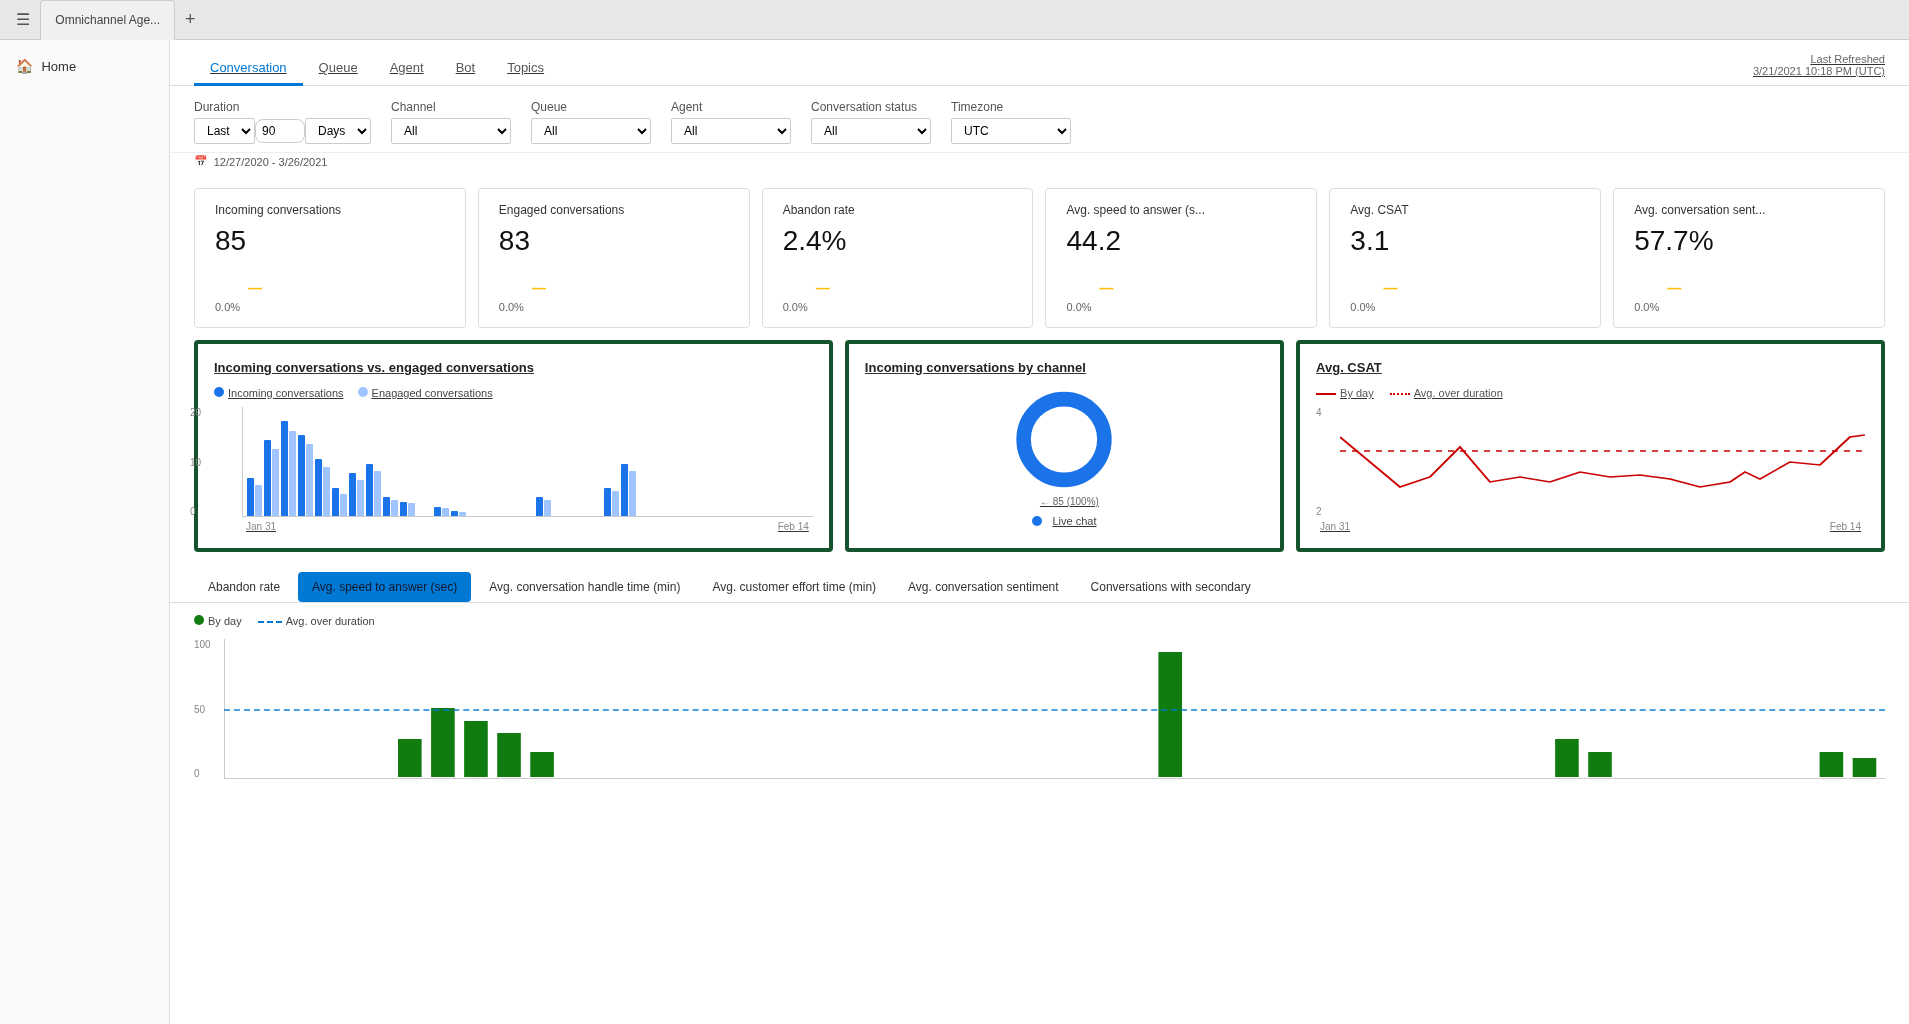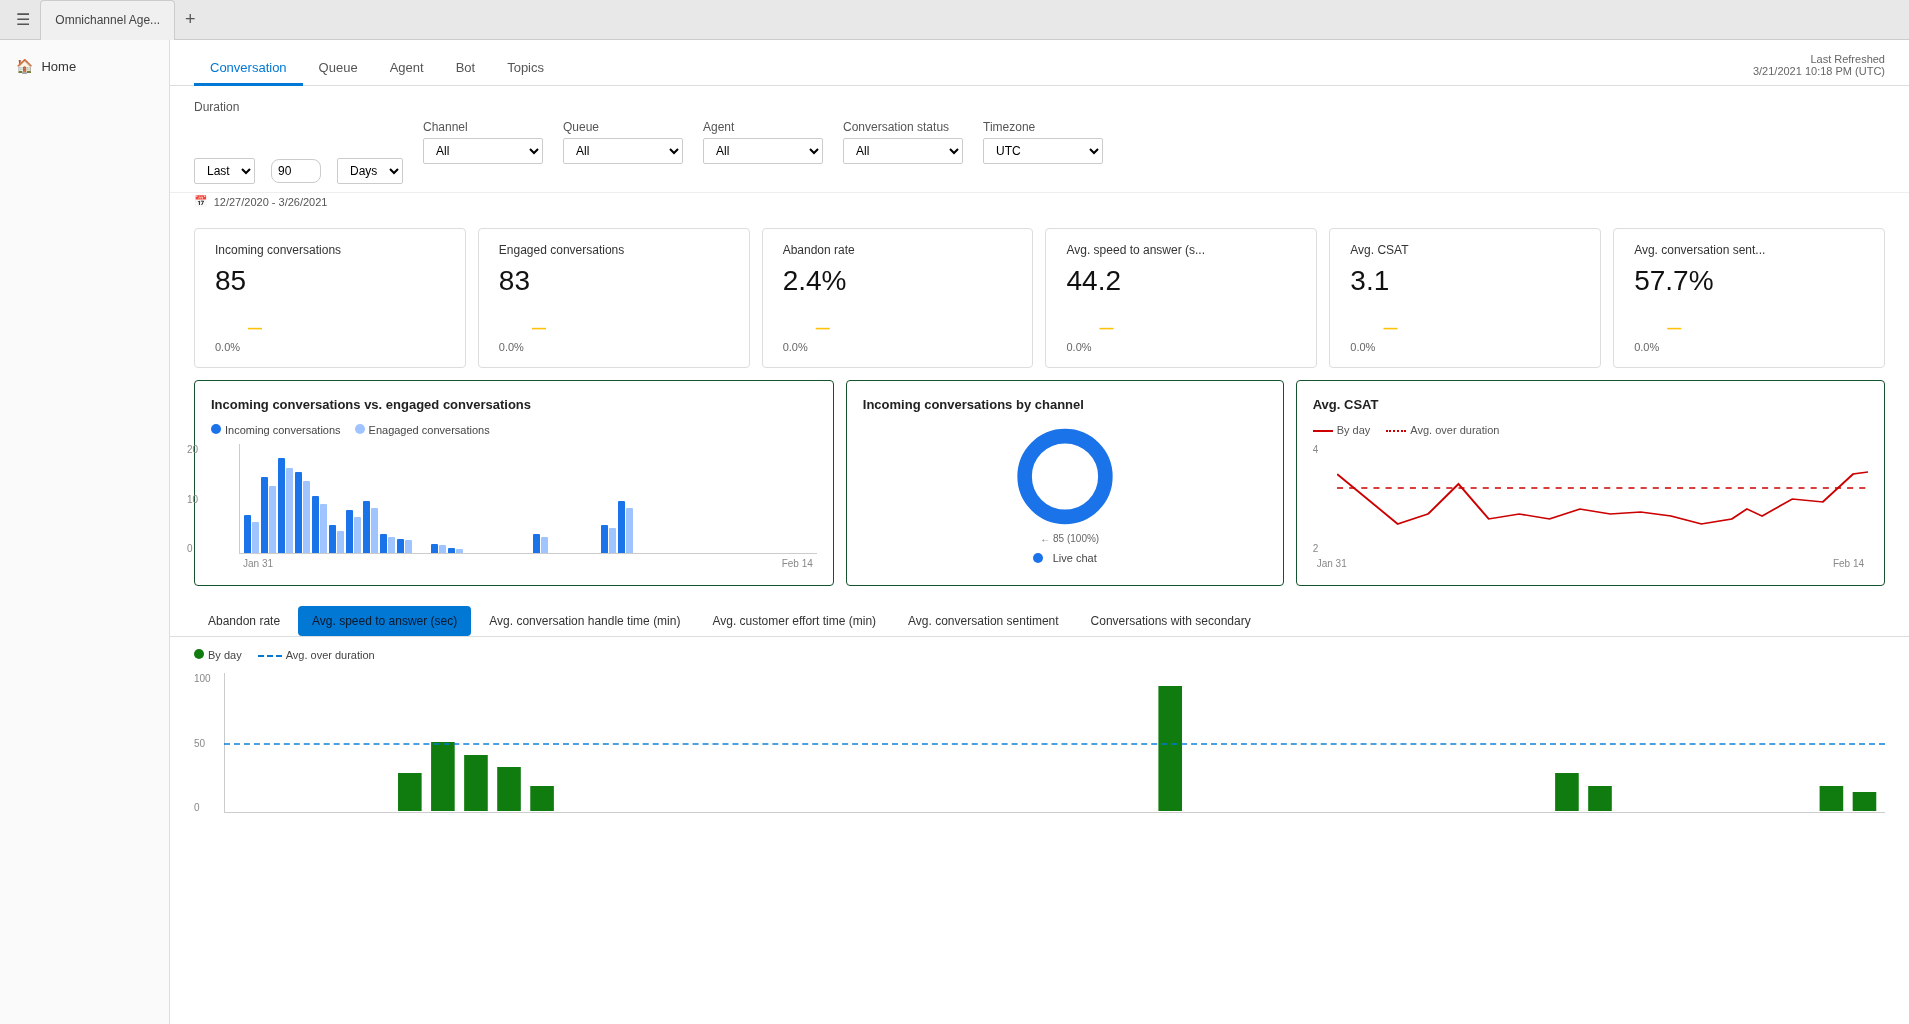--- a/index.html
+++ b/index.html
@@ -15,48 +15,48 @@
 
     
     .app-body { display: flex; flex: 1; overflow: hidden; }
     .sidebar { width: 170px; background: #fafafa; border-right: 1px solid #ddd; padding: 8px 0; flex-shrink: 0; }
     .sidebar-item { display: flex; align-items: center; gap: 8px; padding: 10px 16px; cursor: pointer; color: #333; font-size: 13px; }
     .sidebar-icon { font-size: 14px; }
 
     .main { flex: 1; background: #fff; overflow-y: auto; padding: 0; }
 
     
-    .main-header { padding: 12px 24px 0; border-bottom: 1px solid #ddd; display: flex; align-items: flex-end; justify-content: space-between; }
+    .main-header { padding: 12px 24px 0; border-bottom: 1px solid #ddd; display: flex; align-items: flex-end; justify-content: space-between; text-decoration: underline; }
     .nav-tabs { display: flex; gap: 0; }
     .nav-tab { padding: 8px 16px; cursor: pointer; font-size: 13px; color: #555; border-bottom: 3px solid transparent; margin-bottom: -1px; }
     .nav-tab.active { color: #0078d4; border-bottom: 3px solid #0078d4; font-weight: 500; }
     .last-refreshed { font-size: 11px; color: #666; text-align: right; padding-bottom: 8px; }
 
     
     .filters { display: flex; align-items: center; gap: 20px; padding: 14px 24px 8px; border-bottom: 1px solid #eee; flex-wrap: wrap; }
     .filter-group { display: flex; flex-direction: column; gap: 4px; }
     .filter-label { font-size: 12px; color: #555; font-weight: 500; }
-    .filter-controls { display: flex; align-items: center; gap: 16px; margin-top: 40px; }
+    .filter-controls { display: flex; align-items: center; gap: 0; }
     .filter-select { border: 1px solid #ccc; background: #fff; padding: 4px 8px; font-size: 12px; border-radius: 2px; cursor: pointer; min-width: 60px; }
     .filter-select-wide { min-width: 120px; }
     .filter-input { border: 1px solid #ccc; background: #fff; padding: 4px 6px; font-size: 12px; border-radius: 8px; width: 50px; }
     .date-range { font-size: 11px; color: #555; padding: 2px 24px 8px; display: flex; align-items: center; gap: 6px; }
 
     
     .kpi-section { display: flex; gap: 0; padding: 12px 24px; flex-wrap: wrap; gap: 12px; }
     .kpi-card { background: #fff; border: 1px solid #ddd; border-radius: 4px; padding: 14px 20px; min-width: 160px; flex: 1; }
     .kpi-title { font-size: 12px; color: #333; margin-bottom: 8px; font-weight: 500; }
     .kpi-value { font-size: 28px; font-weight: 300; color: #111; margin-bottom: 6px; }
     .kpi-footer { display: flex; align-items: center; gap: 8px; font-size: 11px; color: #666; }
     .kpi-change { color: #666; margin-top: 38px; }
     .kpi-dash { color: #ffc107; font-weight: bold; font-size: 14px; }
 
     
     .charts-section { display: flex; gap: 12px; padding: 0 24px 12px; }
-    .chart-card { background: #fff; border: 1px solid #14532d; border-radius: 4px; padding: 16px; flex: 1; }
+    .chart-card { background: #fff; border: 4px solid #14532d; border-radius: 4px; padding: 16px; flex: 1; text-decoration: underline; }
     .chart-title { font-size: 13px; font-weight: 600; color: #222; margin-bottom: 12px; }
     .chart-legend { display: flex; align-items: center; gap: 14px; margin-bottom: 8px; font-size: 11px; color: #444; }
     .legend-dot { width: 10px; height: 10px; border-radius: 50%; display: inline-block; margin-right: 4px; }
 
     
     .bar-chart { display: flex; align-items: flex-end; gap: 2px; height: 110px; border-left: 1px solid #ccc; border-bottom: 1px solid #ccc; padding: 0 4px; position: relative; }
     .bar-group { display: flex; align-items: flex-end; gap: 1px; }
     .bar { width: 7px; border-radius: 1px 1px 0 0; }
     .bar-incoming { background: #1a73e8; }
     .bar-engaged { background: #a0c4ff; }

